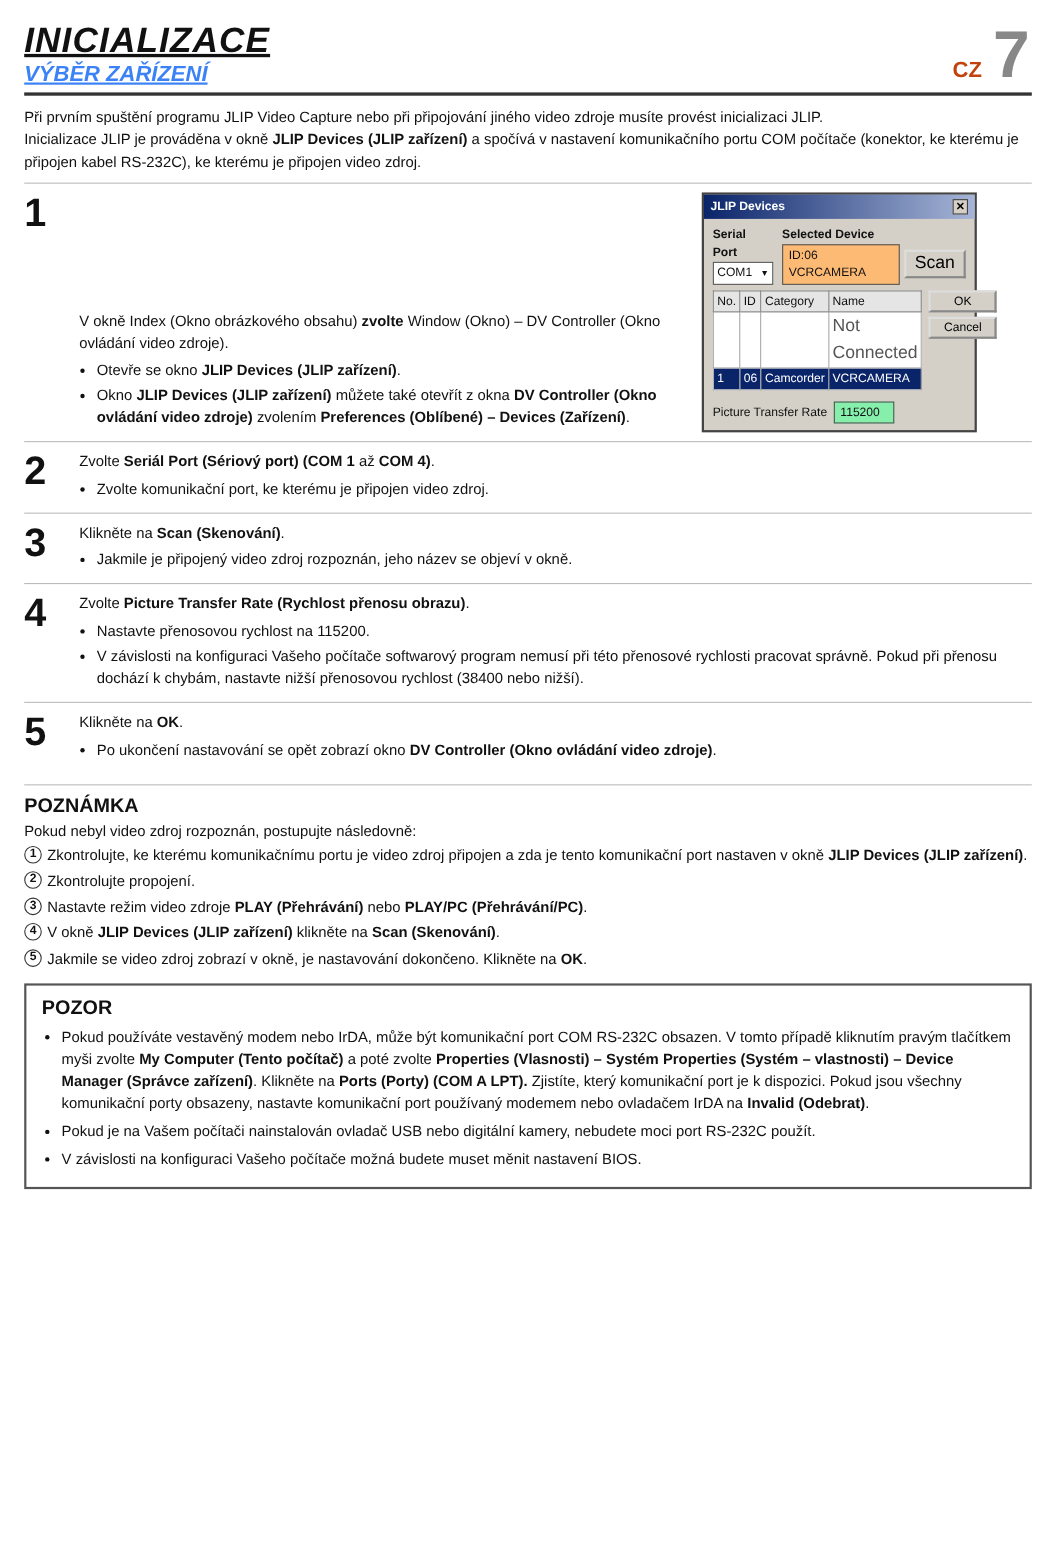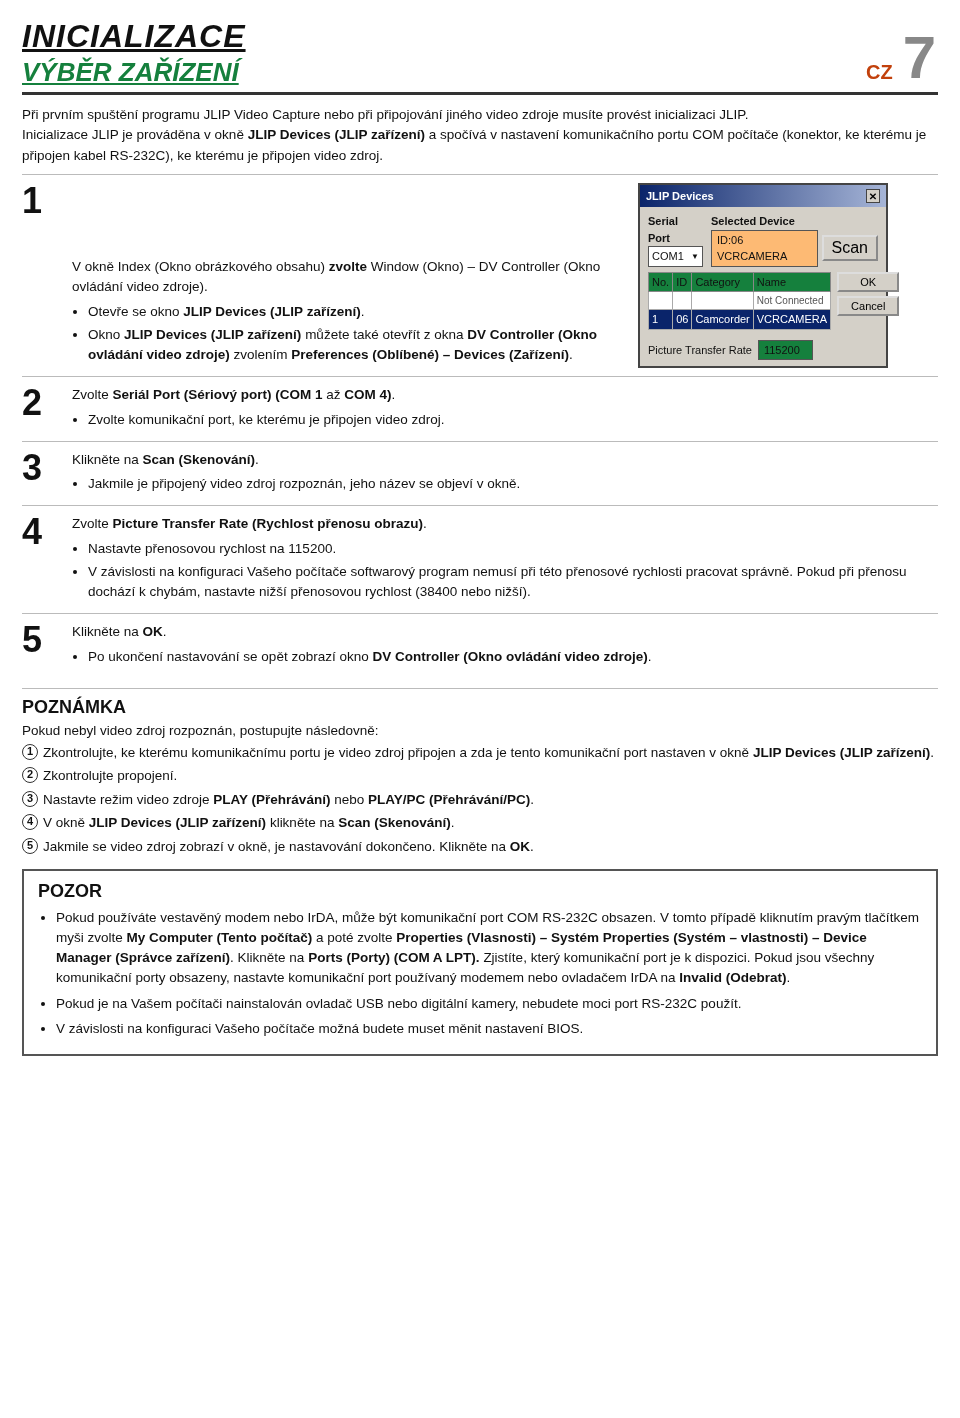--- a/index.html
+++ b/index.html
@@ -23,25 +23,25 @@
     .main-title-block {}
     .title-inicializace {
       font-size: 32px;
       font-weight: bold;
       font-style: italic;
       text-decoration: underline;
       color: #111;
       letter-spacing: 1px;
     }
     .title-vyber {
-      font-size: 26px;
+      font-size: 20px;
       font-weight: bold;
       font-style: italic;
       text-decoration: underline;
-      color: #15803d;
+      color: #3b82f6;
       margin-top: 2px;
     }
     .cz-badge {
       font-size: 20px;
       font-weight: bold;
       color: #c2410c;
       padding-right: 4px;
       padding-bottom: 4px;
     }
     .page-num {
@@ -162,32 +162,32 @@
     }
     .jlip-table {
       width: 100%;
       border-collapse: collapse;
       font-size: 11px;
       margin-bottom: 5px;
       background: #fff;
       border: 1px solid #555;
     }
     .jlip-table th {
-      background: #15803d;
+      background: #e5e5e5;
       border: 1px solid #888;
       padding: 1px 3px;
       font-weight: normal;
       text-align: left;
     }
     .jlip-table td {
       border: 1px solid #aaa;
       padding: 1px 3px;
     }
     .jlip-table tr.selected td { background: #0a246a; color: #fff; }
-    .jlip-not-connected { font-size: 10px; color: #555; }
+    .jlip-not-connected { font-size: 16px; color: #555; }
     .jlip-right-btns {
       display: flex;
       flex-direction: column;
       gap: 4px;
     }
     .jlip-ok-btn, .jlip-cancel-btn {
       border: 2px outset #ddd;
       background: #d4d0c8;
       padding: 2px 12px;
       font-size: 11px;
@@ -197,21 +197,21 @@
     }
     .jlip-bottom-row {
       display: flex;
       align-items: center;
       gap: 6px;
       margin-top: 5px;
     }
     .jlip-rate-label { font-size: 11px; }
     .jlip-rate-value {
       border: 1px solid #555;
-      background: #15803d;
+      background: #86efac;
       padding: 1px 5px;
       font-size: 11px;
       min-width: 55px;
     }
     b { font-weight: bold; }
     .poznámka-section {
       margin-top: 10px;
       border-top: 1.5px solid #bbb;
       padding-top: 8px;
     }

